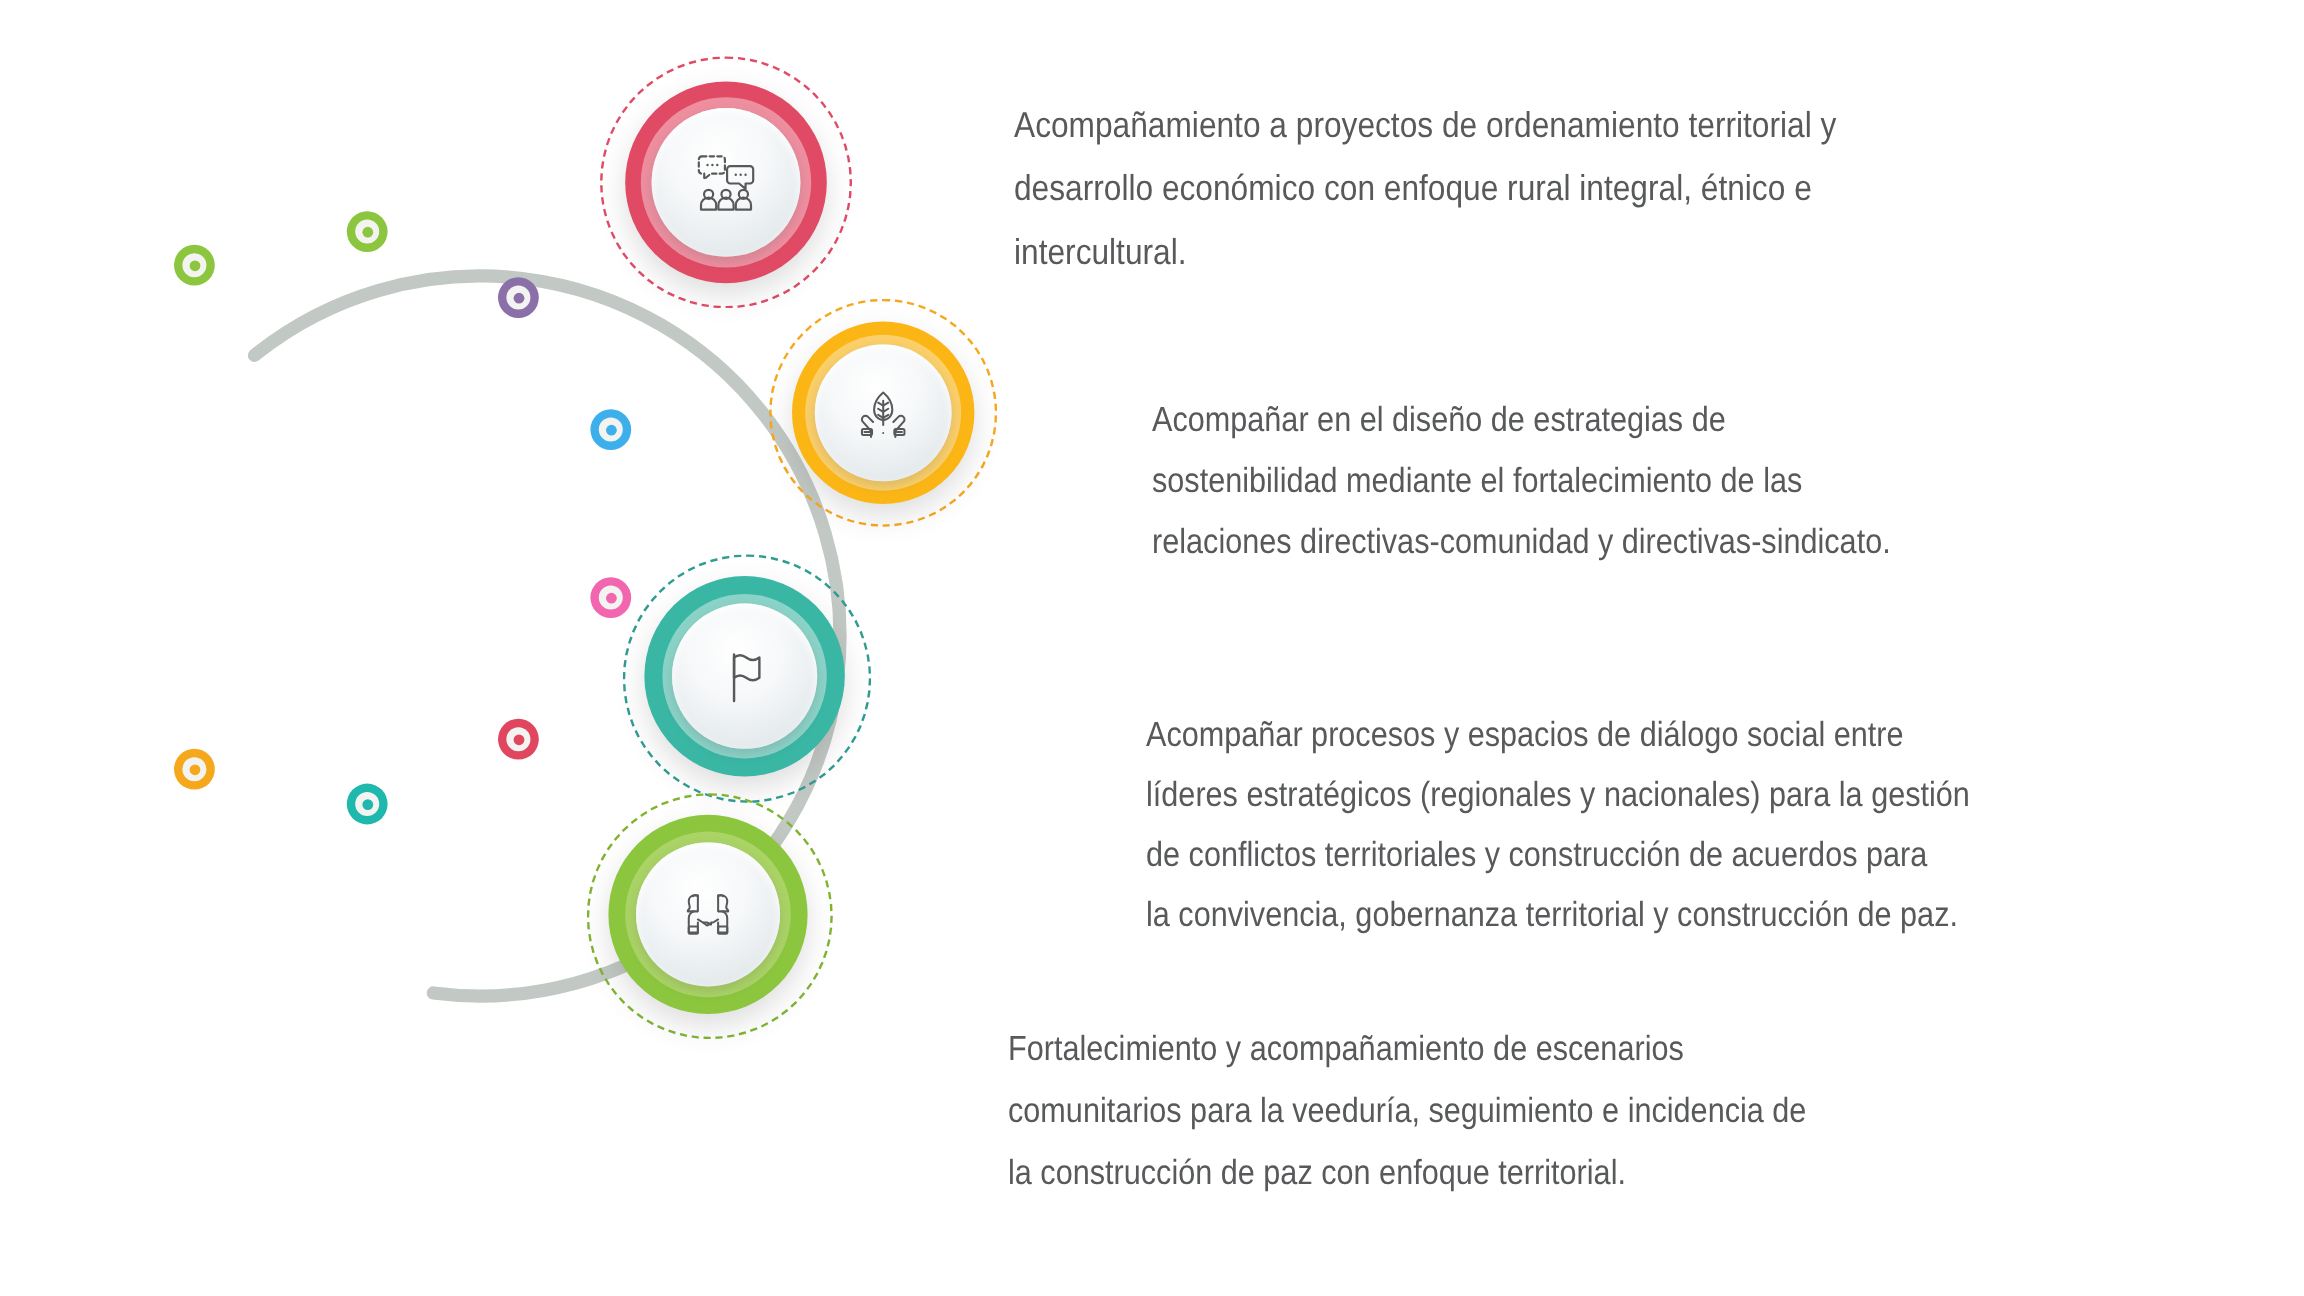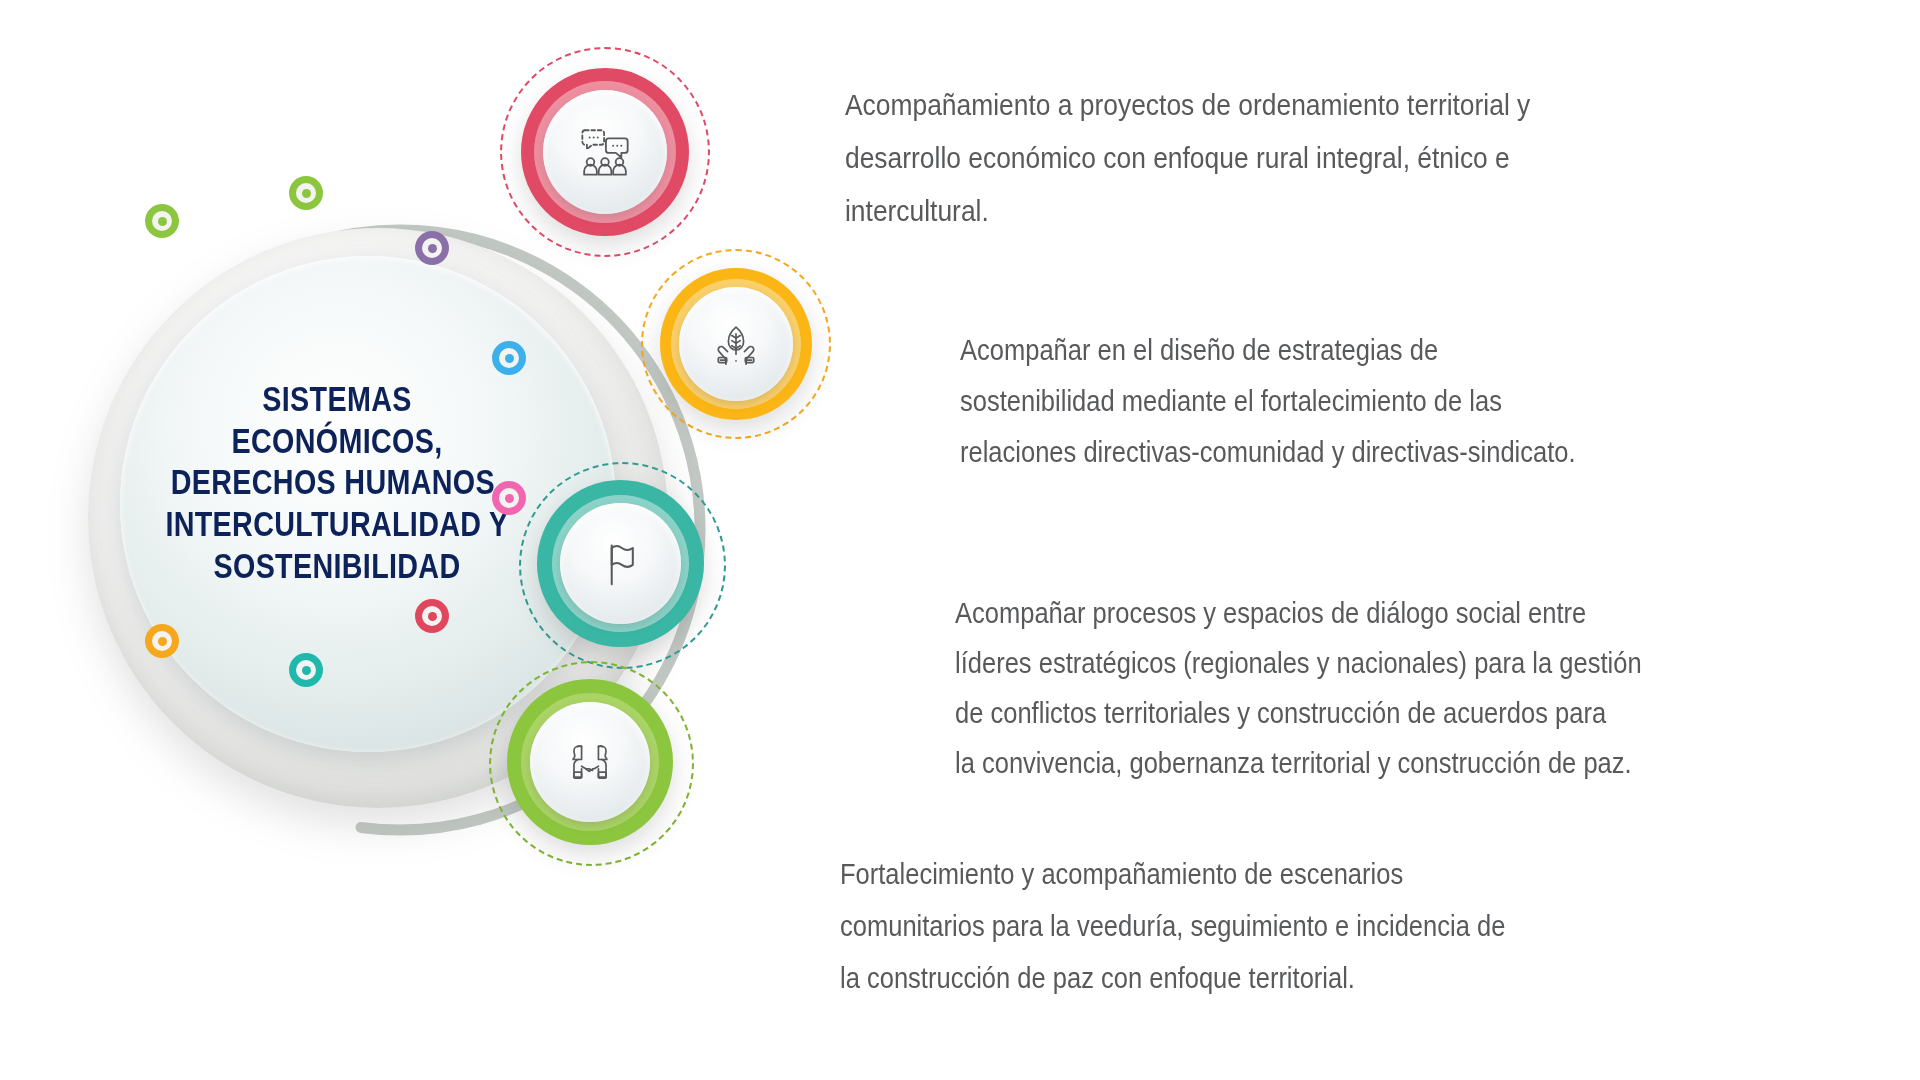--- a/index.html
+++ b/index.html
@@ -79,28 +79,20 @@
 </style>
 </head>
 <body>
 
 <div id="stage">
 
   <svg class="orbit-svg" viewBox="0 0 700 700">
     <circle cx="340" cy="350" r="300" fill="none" stroke="#c2c8c3" stroke-width="11" stroke-linecap="round" stroke-dasharray="1180 700" transform="rotate(-128 340 350)"></circle>
   </svg>
 
-  <div class="hub-wrap">
-    <div class="hub-outer"></div>
-    <div class="hub-inner"></div>
-    <div class="hub-title">SISTEMAS ECONÓMICOS,
-DERECHOS HUMANOS,
-INTERCULTURALIDAD Y
-SOSTENIBILIDAD</div>
-  </div>
 
   <div id="orbit-dots">
       <div class="dot" style="left: 145px; top: 204px; width: 34px; height: 34px; background: rgb(140, 198, 62);">
         <div class="ring2" style="width: 20px; height: 20px;">
           <div class="core" style="width: 9px; height: 9px; background: rgb(140, 198, 62);"></div>
         </div>
       </div>
       <div class="dot" style="left: 289px; top: 176px; width: 34px; height: 34px; background: rgb(140, 198, 62);">
         <div class="ring2" style="width: 20px; height: 20px;">
           <div class="core" style="width: 9px; height: 9px; background: rgb(140, 198, 62);"></div>

